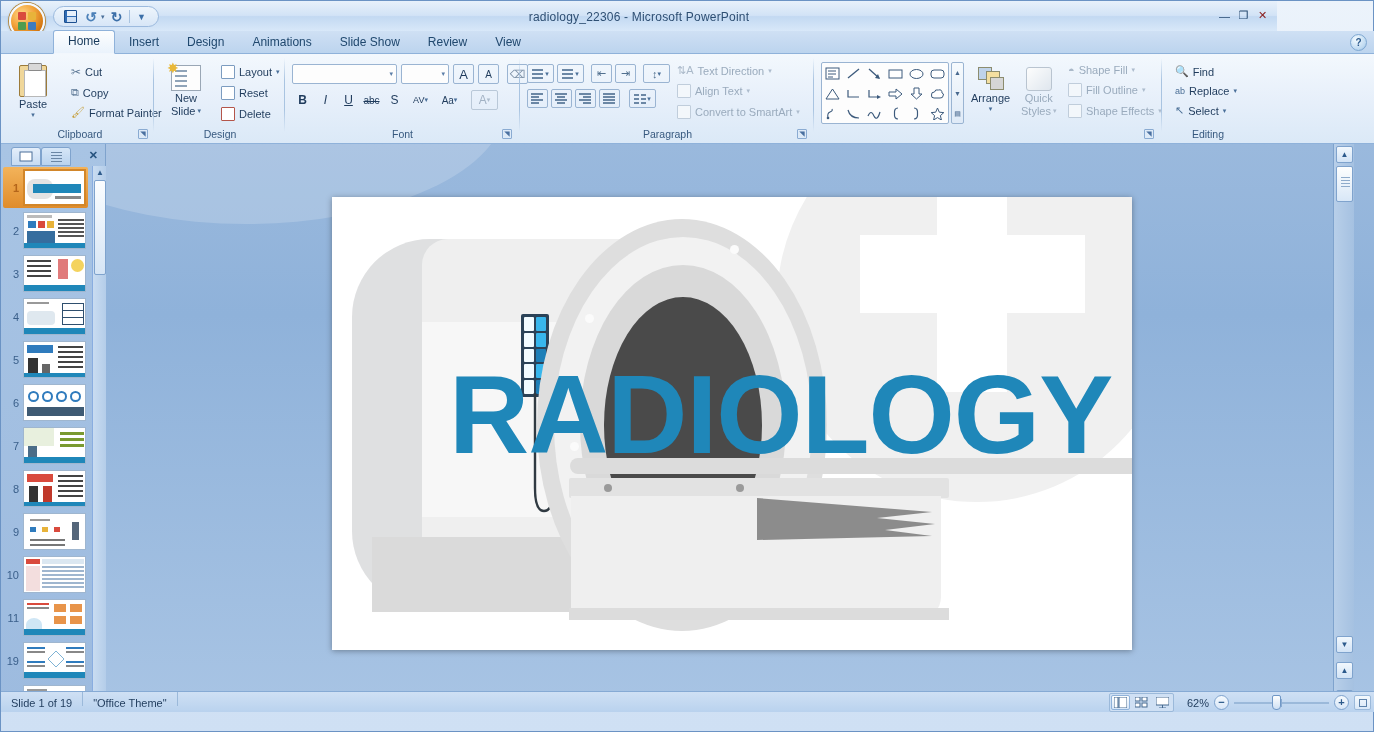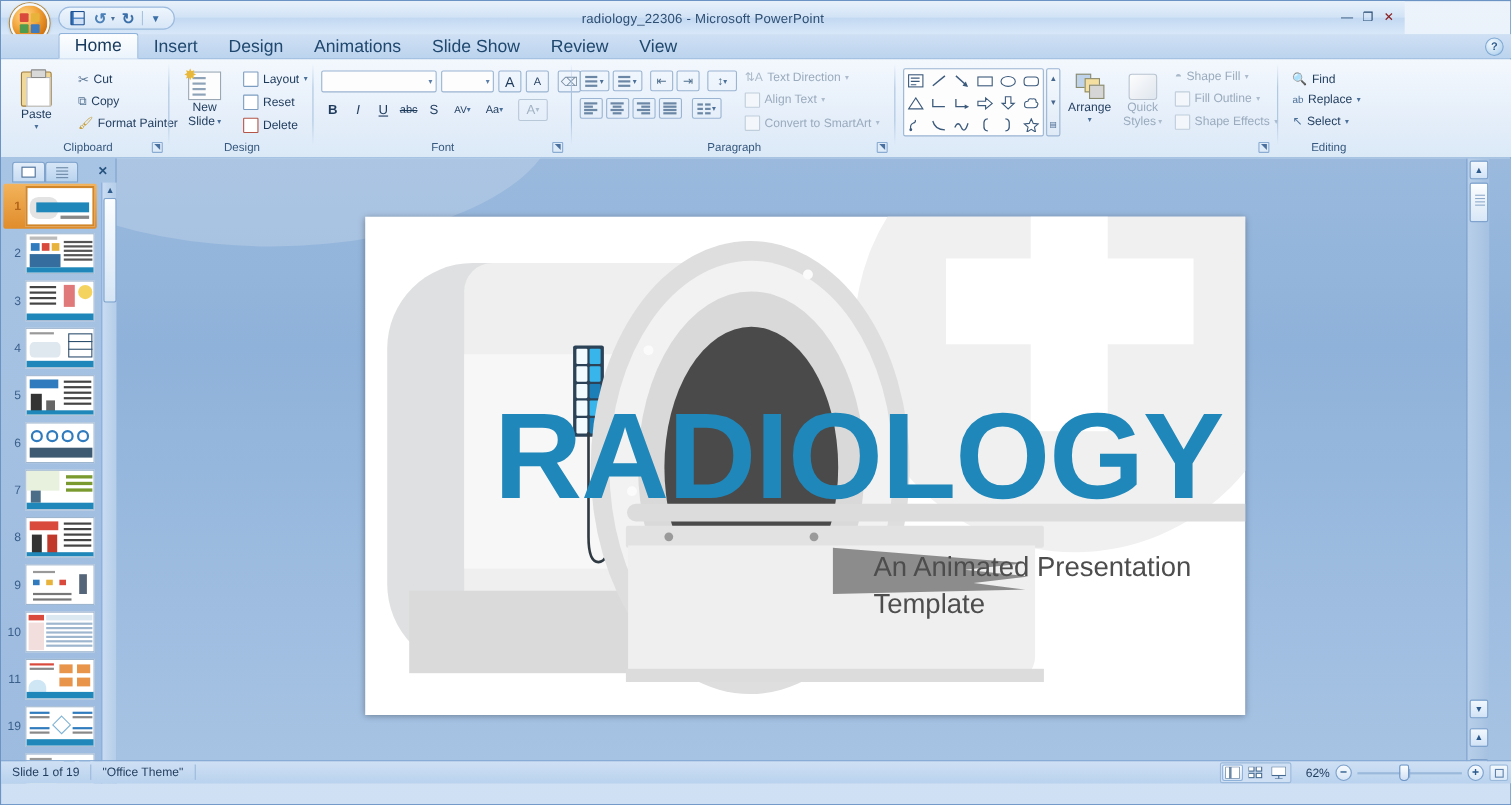--- a/index.html
+++ b/index.html
@@ -67,21 +67,21 @@
   .cust-ic { font-size:9px; color:#3b6fa8; }
 
   
   .ribbon-tabs {
     position: absolute; left: 0; top: 30px; width: 1374px; height: 23px;
     background: linear-gradient(180deg,#cfe0f4,#bcd4ee);
     border-bottom: 1px solid #8fb2da;
   }
   .tabs-row { position:absolute; left: 52px; top: 0; display:flex; height:23px; align-items:flex-end; }
   .tab {
-    padding: 3px 14px 4px; font-size: 16px; color: #20486e;
+    padding: 3px 14px 4px; font-size: 12px; color: #20486e;
     border-radius: 3px 3px 0 0; line-height: 15px;
   }
   .tab.active {
     background: linear-gradient(180deg,#fdfefe,#eaf3fc);
     border:1px solid #8fb2da; border-bottom: 1px solid #f2f7fd;
     color:#17395b;
   }
   .help-orb {
     position:absolute; right:8px; top:3px; width:17px; height:17px; border-radius:50%;
     background: radial-gradient(circle at 35% 30%, #f4fbff, #bcd8f0 70%, #7aa7d4);
@@ -236,21 +236,21 @@
 
   .slide-title { position:absolute; left:117px; top:163px; width:720px;
                  font-size:111px; line-height:1; font-weight:bold; letter-spacing:-1px;
                  color:#1f87b9; white-space:nowrap; }
   .slide-sub { position:absolute; left:462px; top:303px; width:330px;
                font-size:25px; line-height:33px; color:#4d4d4d; }
 
   
   .statusbar { position:absolute; left:0; top:690px; width:1374px; height:21px;
                background: linear-gradient(180deg,#cfe0f4,#b9d2ee);
-               border-top:1px solid #86aad4; display:flex; align-items:center; }
+               border-top:1px solid #86aad4; display:flex; align-items:flex-start; }
   .sb-cell { padding:0 10px; font-size:11px; color:#1f3b5c; height:21px; display:flex; align-items:center; }
   .sb-sep { width:1px; height:14px; background:#9bb9da; }
   .sb-right { position:absolute; right:4px; top:0; height:21px; display:flex; align-items:center; gap:5px; }
   .view-btns { display:flex; gap:2px; border:1px solid #9bb9da; border-radius:2px; padding:1px; background:#cfe0f4; }
   .vbtn { width:19px; height:15px; display:flex; align-items:center; justify-content:center; border-radius:2px; }
   .vbtn.active { background:linear-gradient(180deg,#fdfefe,#d6e6f8); border:1px solid #8fb2da; }
   .zoom-pct { font-size:11px; color:#1f3b5c; min-width:30px; text-align:right; }
   .zcirc { width:15px; height:15px; border-radius:50%; border:1px solid #7fa3cd;
            background:linear-gradient(180deg,#f6fafe,#d7e6f7); color:#2c5a8c;
            font-size:11px; line-height:12px; text-align:center; font-weight:bold; }
@@ -918,21 +918,20 @@
             <div class="bed-body"></div>
             <div class="bed-shade">
               <svg width="195" height="46" viewBox="0 0 195 46">
                 <path d="M0 2 L175 16 L120 22 L178 28 L128 34 L175 40 L0 44 Z" fill="#7a7a7a" opacity="0.85"></path>
               </svg>
             </div>
             <div class="bed-foot"></div>
           </div>
 
           <div class="slide-title">RADIOLOGY</div>
-          <div class="slide-sub">An Animated Presentation Template</div>
         </div>
 
         <div class="canvas-scroll">
           <div class="cs-btn" style="top:2px;">▲</div>
           <div class="cs-thumb">
               <i></i>
             </div>
           <div class="cs-btn" style="top:492px;">▼</div>
           <div class="cs-btn" style="top:518px;">▲</div>
           <div class="cs-btn" style="top:546px;">▼</div>

